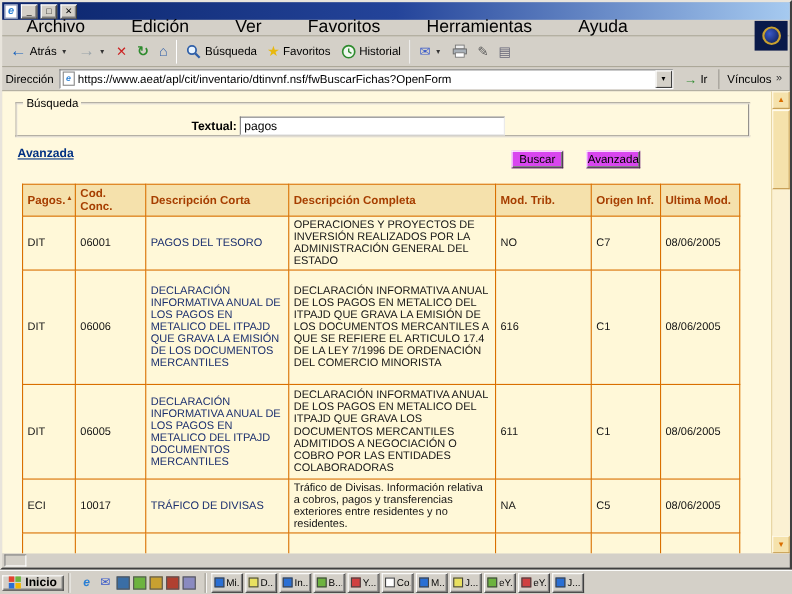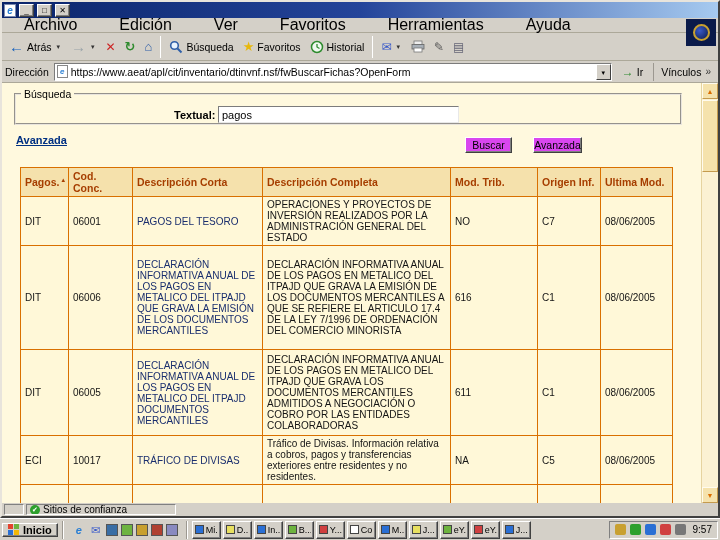--- a/index.html
+++ b/index.html
@@ -319,24 +319,20 @@
 
     <div class="vscroll">
       <div class="sbtn up">▲</div>
       <div class="sthumb"></div>
       <div class="sbtn down">▼</div>
     </div>
   </div>
 
   <div class="statusbar">
     <div class="pane p-sm"></div>
-    <div class="pane p-zone">
-      <span class="check">✔</span>
-      <span>Sitios de confianza</span>
-    </div>
   </div>
 </div>
 
 <div class="taskbar">
   <div class="start">
     <span class="flag">
         <i class="f1"></i>
         <i class="f2"></i>
         <i class="f3"></i>
         <i class="f4"></i>
@@ -393,21 +389,13 @@
       </div>
     <div class="task">
         <span class="tico c4"></span>
         <span class="tlabel">eY..</span>
       </div>
     <div class="task">
         <span class="tico c1"></span>
         <span class="tlabel">J...</span>
       </div>
   </div>
-  <div class="tray">
-    <span class="trico g1"></span>
-    <span class="trico g2"></span>
-    <span class="trico g3"></span>
-    <span class="trico g4"></span>
-    <span class="trico g5"></span>
-    <span class="clock">9:57</span>
-  </div>
 </div>
 
 </body></html>

